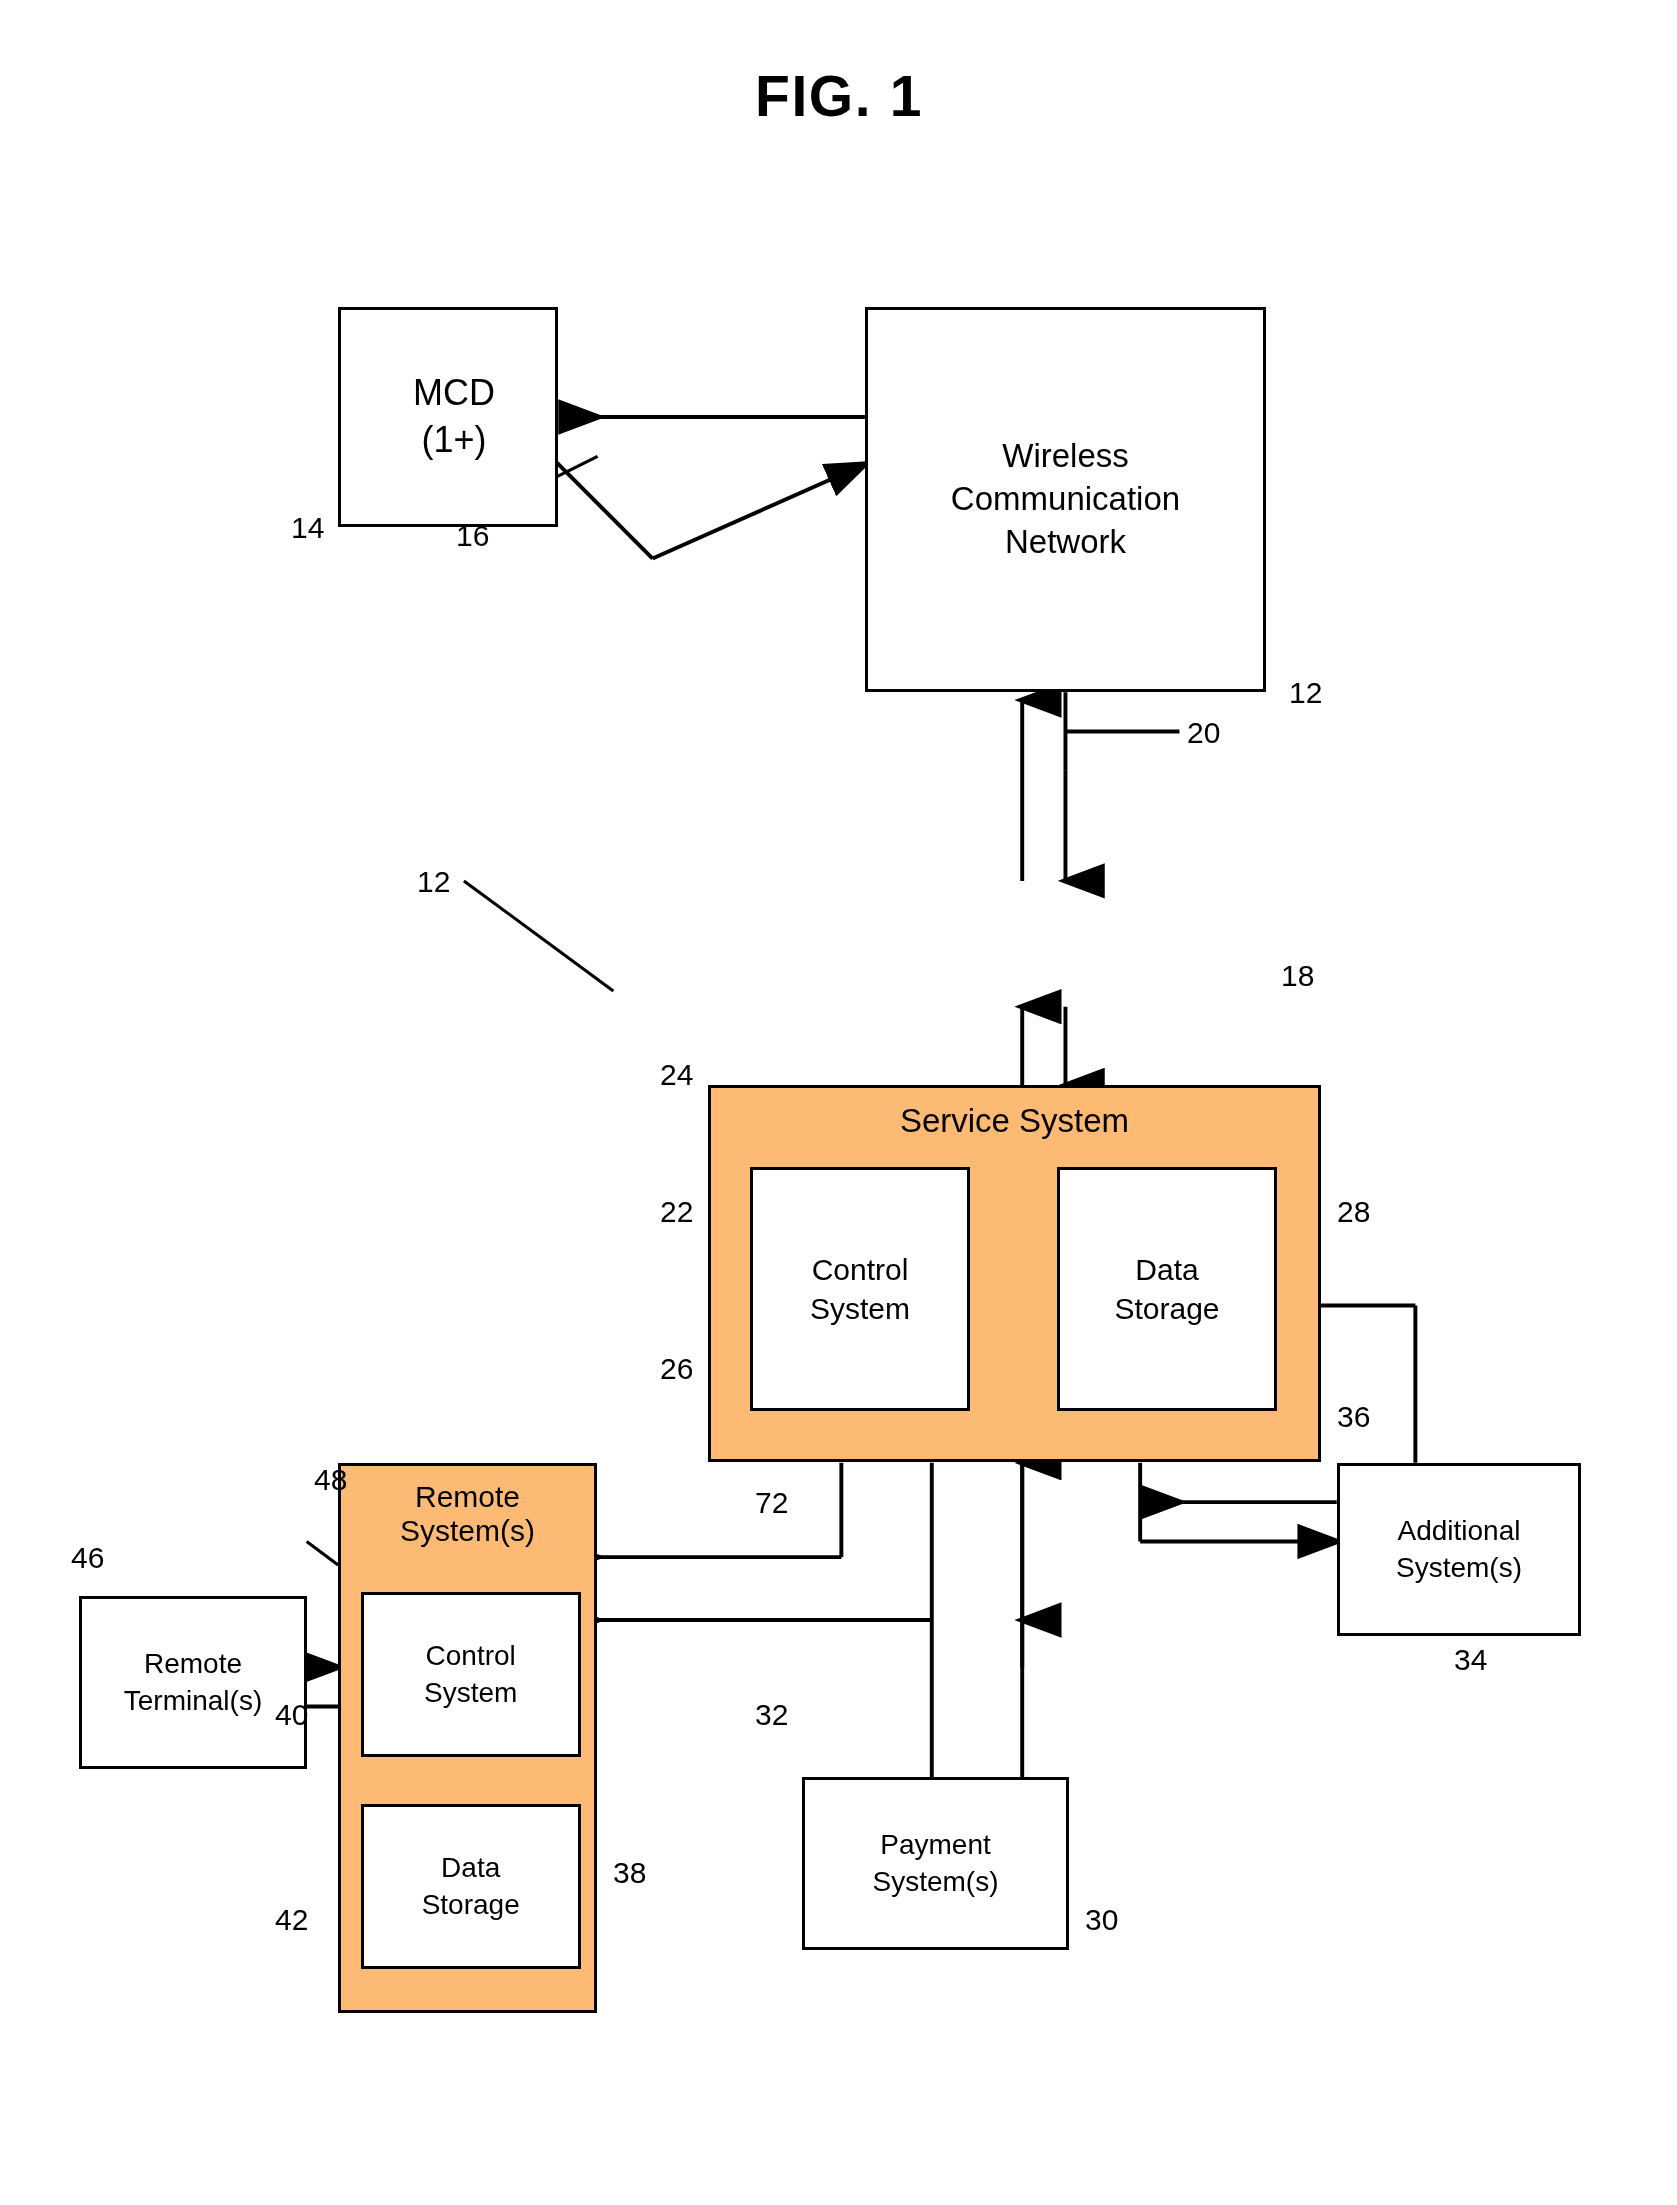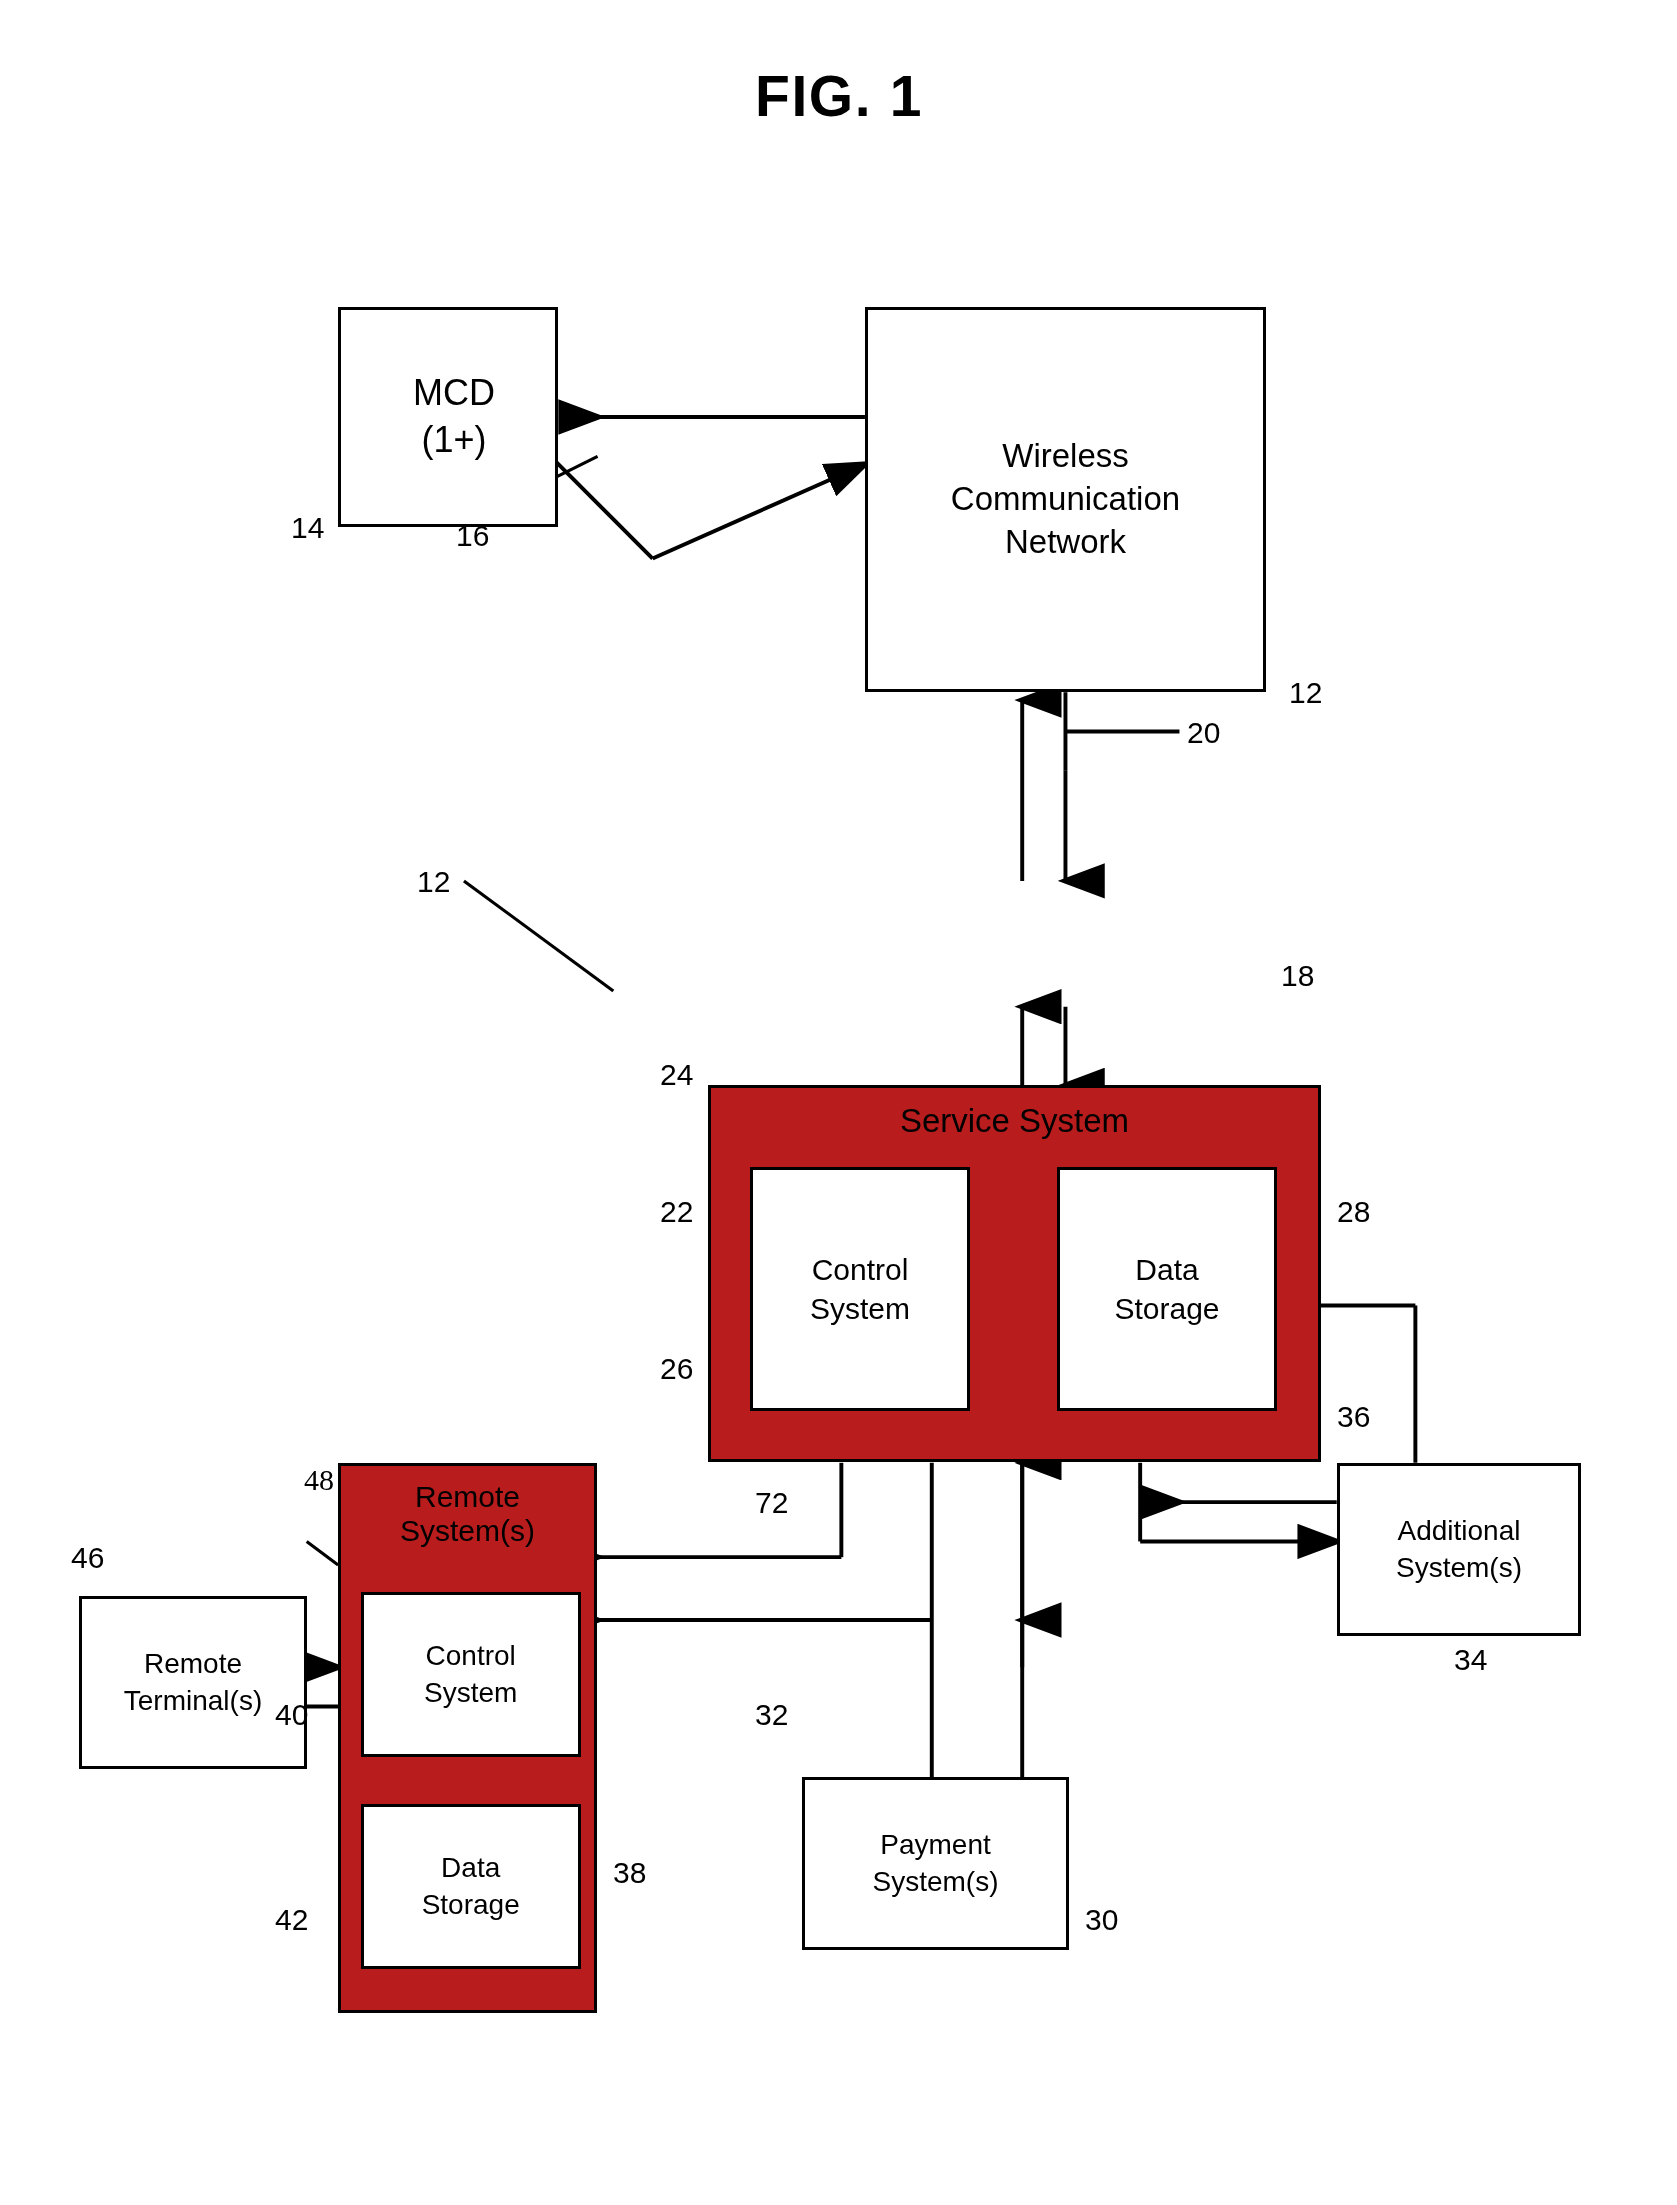--- a/index.html
+++ b/index.html
@@ -63,21 +63,21 @@
       top: 0;
       left: 0;
       width: 1678px;
       height: 2076px;
       pointer-events: none;
     }
 
     .outer-box {
       position: absolute;
       border: 3.9px solid #000;
-      background: #b91c1c;
+      background: #fdba74;
     }
   </style>
 </head>
 <body>
 
 <div class="page-title">FIG. 1</div>
 
 <div class="diagram-container">
 
   <svg class="arrows" xmlns="http://www.w3.org/2000/svg" viewBox="0 0 2134 2640" width="1678" height="2076">
@@ -198,21 +198,21 @@
   <div class="label" style="left:1281px; top:833px;">18</div>
   <div class="label" style="left:660px; top:932px;">24</div>
   <div class="label" style="left:660px; top:1069px;">22</div>
   <div class="label" style="left:660px; top:1226px;">26</div>
   <div class="label" style="left:1337px; top:1069px;">28</div>
   <div class="label" style="left:417px; top:739px;">12</div>
   <div class="label" style="left:755px; top:1360px;">72</div>
   <div class="label" style="left:1337px; top:1274px;">36</div>
   <div class="label" style="left:1454px; top:1517px;">34</div>
   <div class="label" style="left:71px; top:1415px;">46</div>
-  <div class="label" style="left:304px; top:1337px;font-family:Liberation Serif, serif;">48</div>
+  <div class="label" style="left:314px; top:1337px;">48</div>
   <div class="label" style="left:613px; top:1730px;">38</div>
   <div class="label" style="left:275px; top:1572px;">40</div>
   <div class="label" style="left:275px; top:1777px;">42</div>
   <div class="label" style="left:755px; top:1572px;">32</div>
   <div class="label" style="left:1085px; top:1777px;">30</div>
 
 </div>
 
 
 </body></html>

